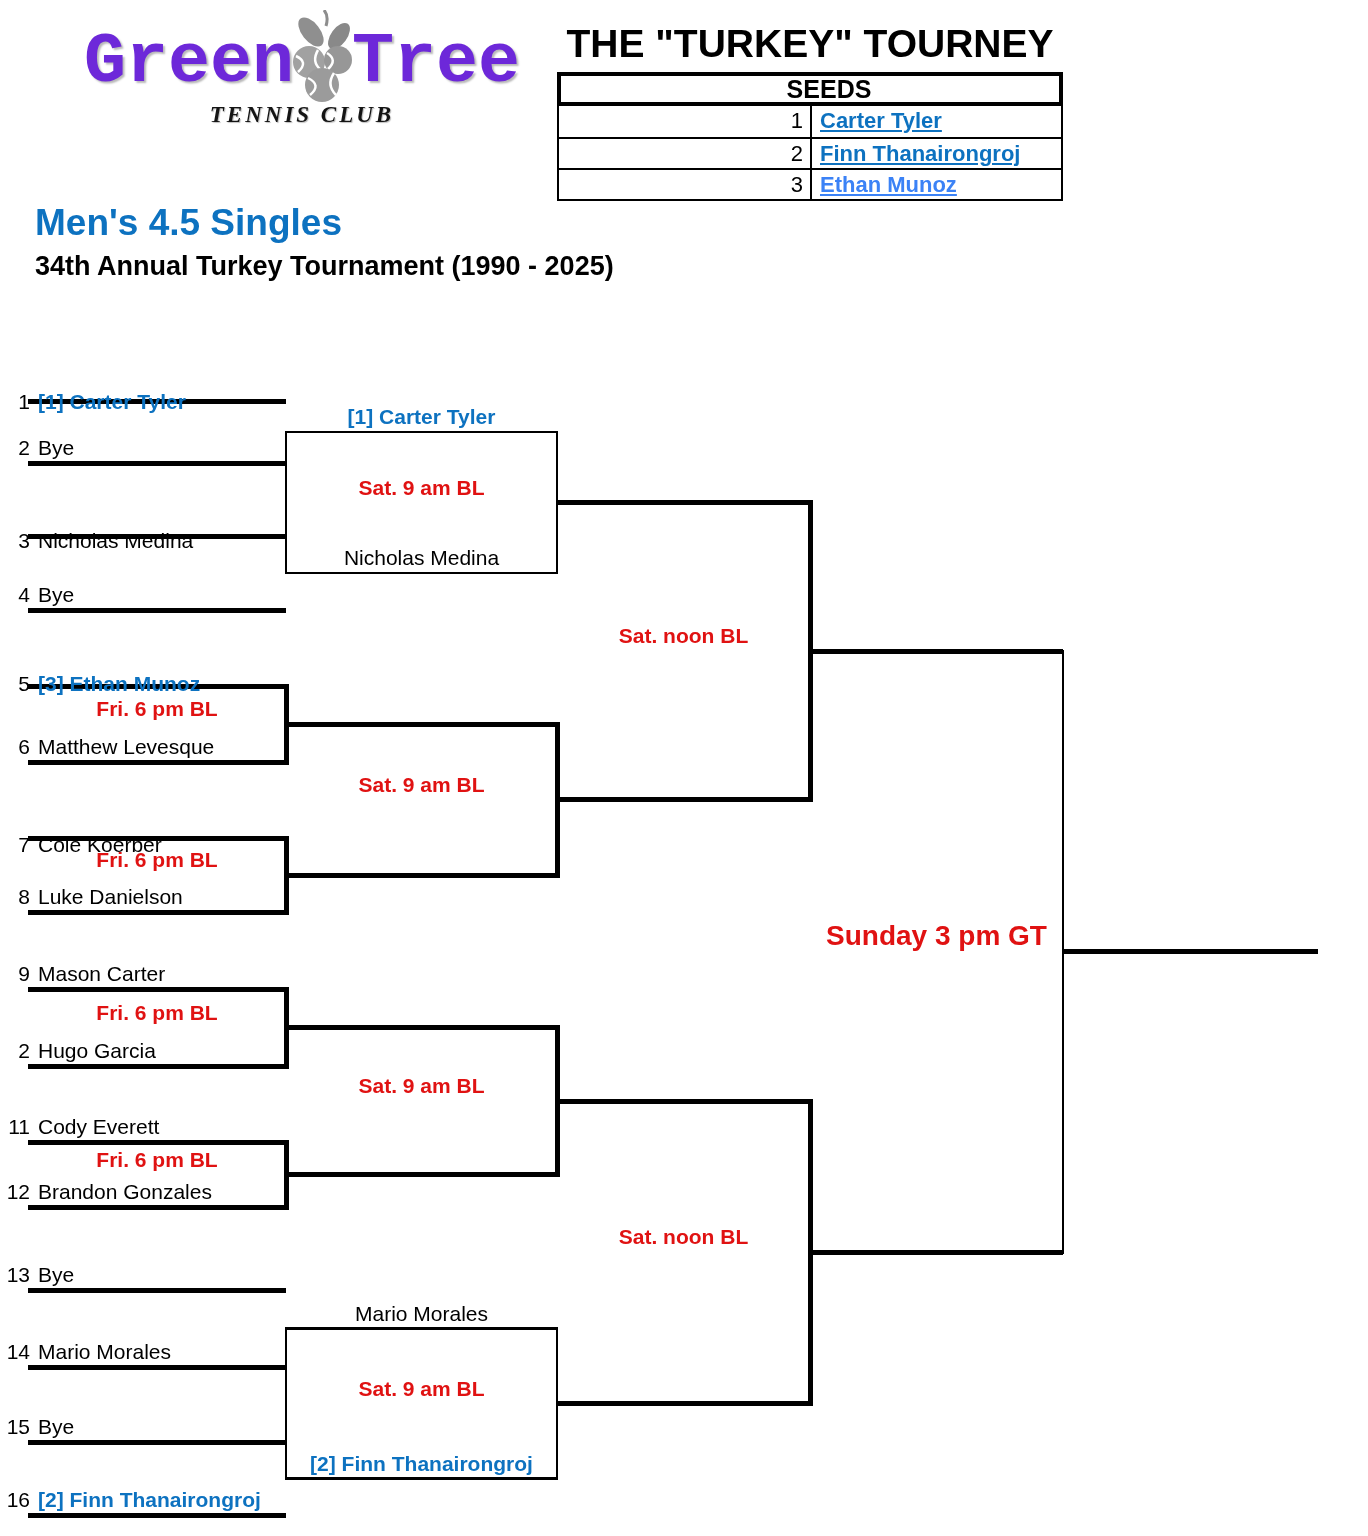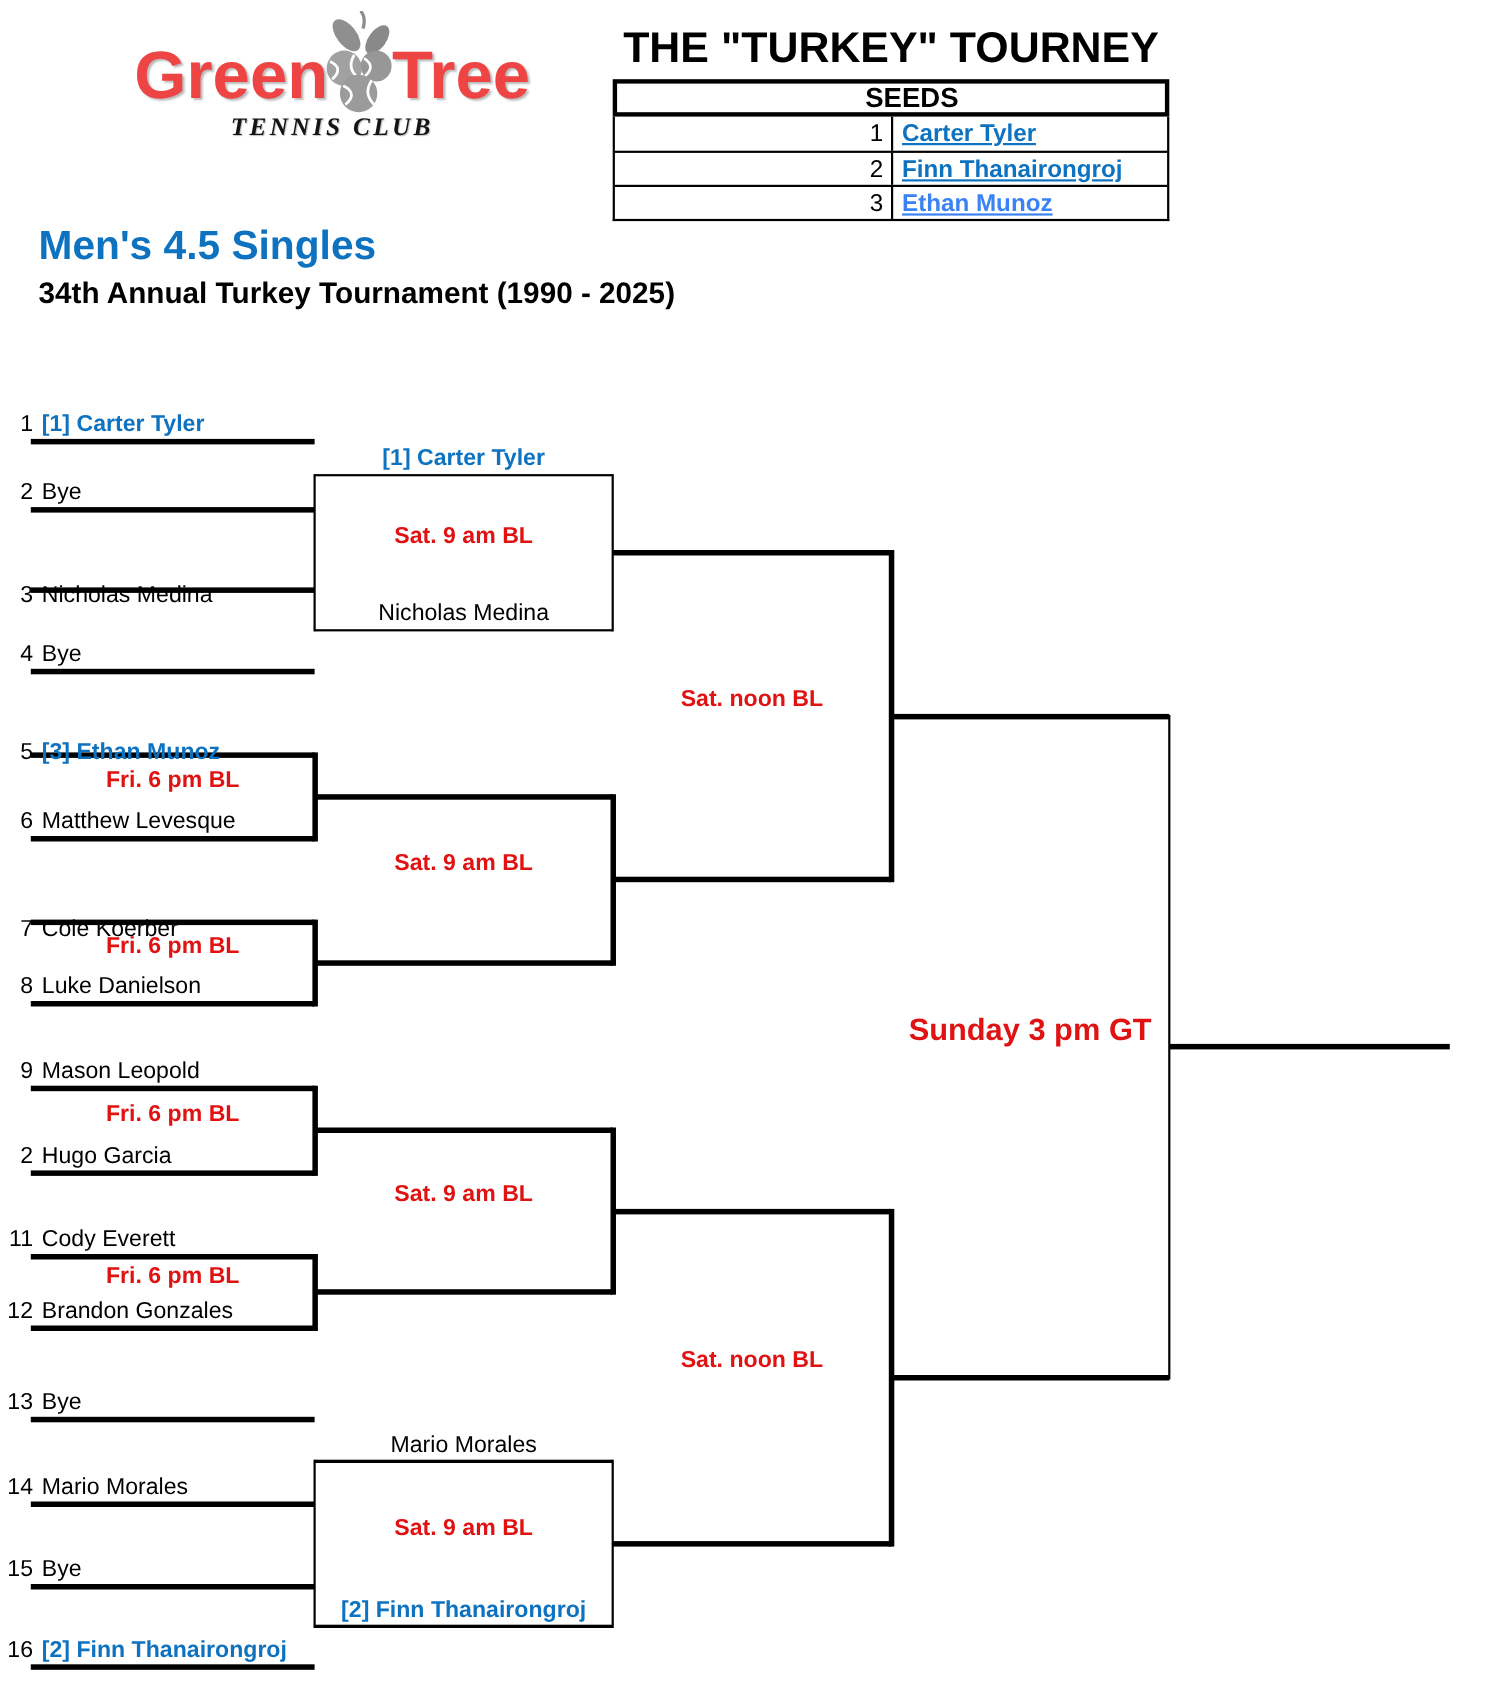--- a/index.html
+++ b/index.html
@@ -2,22 +2,22 @@
 <html><head>
 <meta charset="utf-8">
 <style>
   html,body{margin:0;padding:0;background:#fff;}
   .page{position:relative;width:1368px;height:1536px;background:#fff;overflow:hidden;
         font-family:"Liberation Sans","DejaVu Sans",sans-serif;color:#000;}
 
   
   .logo{position:absolute;left:112px;top:10px;width:380px;text-align:center;}
   .logo-row{display:flex;align-items:flex-end;justify-content:center;}
-  .logo-word{font-family:Liberation Sans, sans-serif;font-weight:bold;
-             font-size:61px;line-height:1;color:#ef4444;text-shadow:2px 2px 2px #b9b9b9;}
+  .logo-word{font-family:Liberation Mono, monospace;font-weight:bold;
+             font-size:70px;line-height:1;color:#6d28d9;text-shadow:2px 2px 2px #b9b9b9;}
   .logo-balls{margin:0 -10px -16px -10px;}
   .logo-sub{font-family:"Liberation Serif","DejaVu Serif",serif;font-weight:bold;font-style:italic;
             font-size:23px;letter-spacing:3px;color:#141414;text-shadow:1px 1px 1px #bdbdbd;margin-top:4px;}
 
   
   .tourney-title{position:absolute;left:552px;top:22px;width:516px;text-align:center;
                  font-size:39px;font-weight:bold;letter-spacing:0px;white-space:nowrap;}
   .seeds{position:absolute;left:557px;top:72px;width:506px;box-sizing:border-box;}
   .seeds-header{box-sizing:border-box;border:4px solid #000;height:34px;line-height:27px;
                 font-weight:bold;font-size:25px;text-align:center;padding-left:38px;}
@@ -91,37 +91,37 @@
     </div>
   </div>
 
   <div class="event">
     <div class="event-title" style="color: rgb(13, 114, 192);">Men's 4.5 Singles</div>
     <div class="event-sub">34th Annual Turkey Tournament (1990 - 2025)</div>
   </div>
 
   <div class="bracket" id="bracket">
       <div class="bl" style="left: 28px; top: 398.5px; width: 258px; height: 5px; background: rgb(0, 0, 0);"></div>
-      <div class="lab entry" style="left: 0px; top: 372px; width: 286px;"><span class="num">1</span><span class="nm seeded" style="color: rgb(13, 114, 192);">[1] Carter Tyler</span></div>
+      <div class="lab entry" style="left: 0px; top: 388px; width: 286px;"><span class="num">1</span><span class="nm seeded" style="color: rgb(13, 114, 192);">[1] Carter Tyler</span></div>
       <div class="bl" style="left: 28px; top: 460.5px; width: 258px; height: 5px; background: rgb(0, 0, 0);"></div>
       <div class="lab entry" style="left: 0px; top: 434px; width: 286px;"><span class="num">2</span><span class="nm">Bye</span></div>
       <div class="bl" style="left: 28px; top: 533.5px; width: 258px; height: 5px; background: rgb(0, 0, 0);"></div>
       <div class="lab entry" style="left: 0px; top: 507px; width: 286px; margin-top: 20px;"><span class="num">3</span><span class="nm">Nicholas Medina</span></div>
       <div class="bl" style="left: 28px; top: 607.5px; width: 258px; height: 5px; background: rgb(0, 0, 0);"></div>
       <div class="lab entry" style="left: 0px; top: 581px; width: 286px;"><span class="num">4</span><span class="nm">Bye</span></div>
       <div class="bl" style="left: 28px; top: 683.5px; width: 258px; height: 5px; background: rgb(0, 0, 0);"></div>
       <div class="lab entry" style="left: 0px; top: 657px; width: 286px; margin-top: 13px;"><span class="num">5</span><span class="nm seeded" style="color: rgb(13, 114, 192);">[3] Ethan Munoz</span></div>
       <div class="bl" style="left: 28px; top: 759.5px; width: 258px; height: 5px; background: rgb(0, 0, 0);"></div>
       <div class="lab entry" style="left: 0px; top: 733px; width: 286px;"><span class="num">6</span><span class="nm">Matthew Levesque</span></div>
       <div class="bl" style="left: 28px; top: 835.5px; width: 258px; height: 5px; background: rgb(0, 0, 0);"></div>
       <div class="lab entry" style="left: 0px; top: 831px; width: 286px;"><span class="num">7</span><span class="nm">Cole Koerber</span></div>
       <div class="bl" style="left: 28px; top: 909.5px; width: 258px; height: 5px; background: rgb(0, 0, 0);"></div>
       <div class="lab entry" style="left: 0px; top: 883px; width: 286px;"><span class="num">8</span><span class="nm">Luke Danielson</span></div>
       <div class="bl" style="left: 28px; top: 986.5px; width: 258px; height: 5px; background: rgb(0, 0, 0);"></div>
-      <div class="lab entry" style="left: 0px; top: 960px; width: 286px;"><span class="num">9</span><span class="nm">Mason Leopold</span></div>
+      <div class="lab entry" style="left: 0px; top: 960px; width: 286px;"><span class="num">9</span><span class="nm">Mason Carter</span></div>
       <div class="bl" style="left: 28px; top: 1063.5px; width: 258px; height: 5px; background: rgb(0, 0, 0);"></div>
       <div class="lab entry" style="left: 0px; top: 1037px; width: 286px;"><span class="num">2</span><span class="nm">Hugo Garcia</span></div>
       <div class="bl" style="left: 28px; top: 1139.5px; width: 258px; height: 5px; background: rgb(0, 0, 0);"></div>
       <div class="lab entry" style="left: 0px; top: 1113px; width: 286px;"><span class="num">11</span><span class="nm">Cody Everett</span></div>
       <div class="bl" style="left: 28px; top: 1204.5px; width: 258px; height: 5px; background: rgb(0, 0, 0);"></div>
       <div class="lab entry" style="left: 0px; top: 1178px; width: 286px;"><span class="num">12</span><span class="nm">Brandon Gonzales</span></div>
       <div class="bl" style="left: 28px; top: 1287.5px; width: 258px; height: 5px; background: rgb(0, 0, 0);"></div>
       <div class="lab entry" style="left: 0px; top: 1261px; width: 286px;"><span class="num">13</span><span class="nm">Bye</span></div>
       <div class="bl" style="left: 28px; top: 1364.5px; width: 258px; height: 5px; background: rgb(0, 0, 0);"></div>
       <div class="lab entry" style="left: 0px; top: 1338px; width: 286px;"><span class="num">14</span><span class="nm">Mario Morales</span></div>

